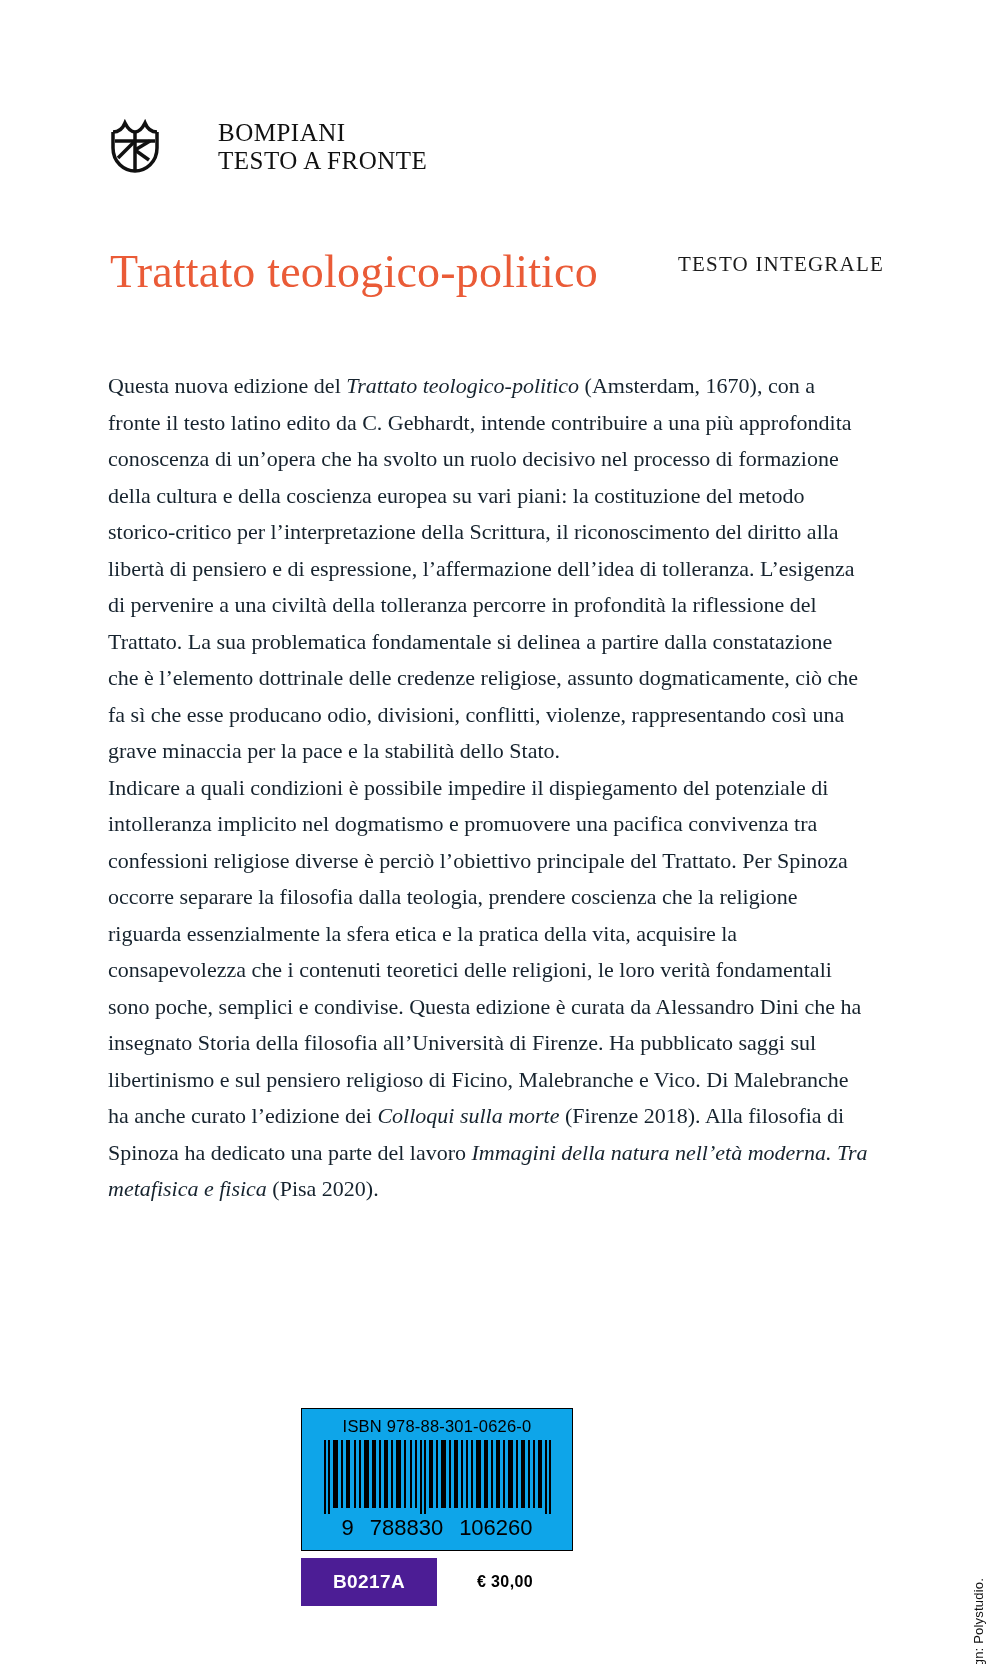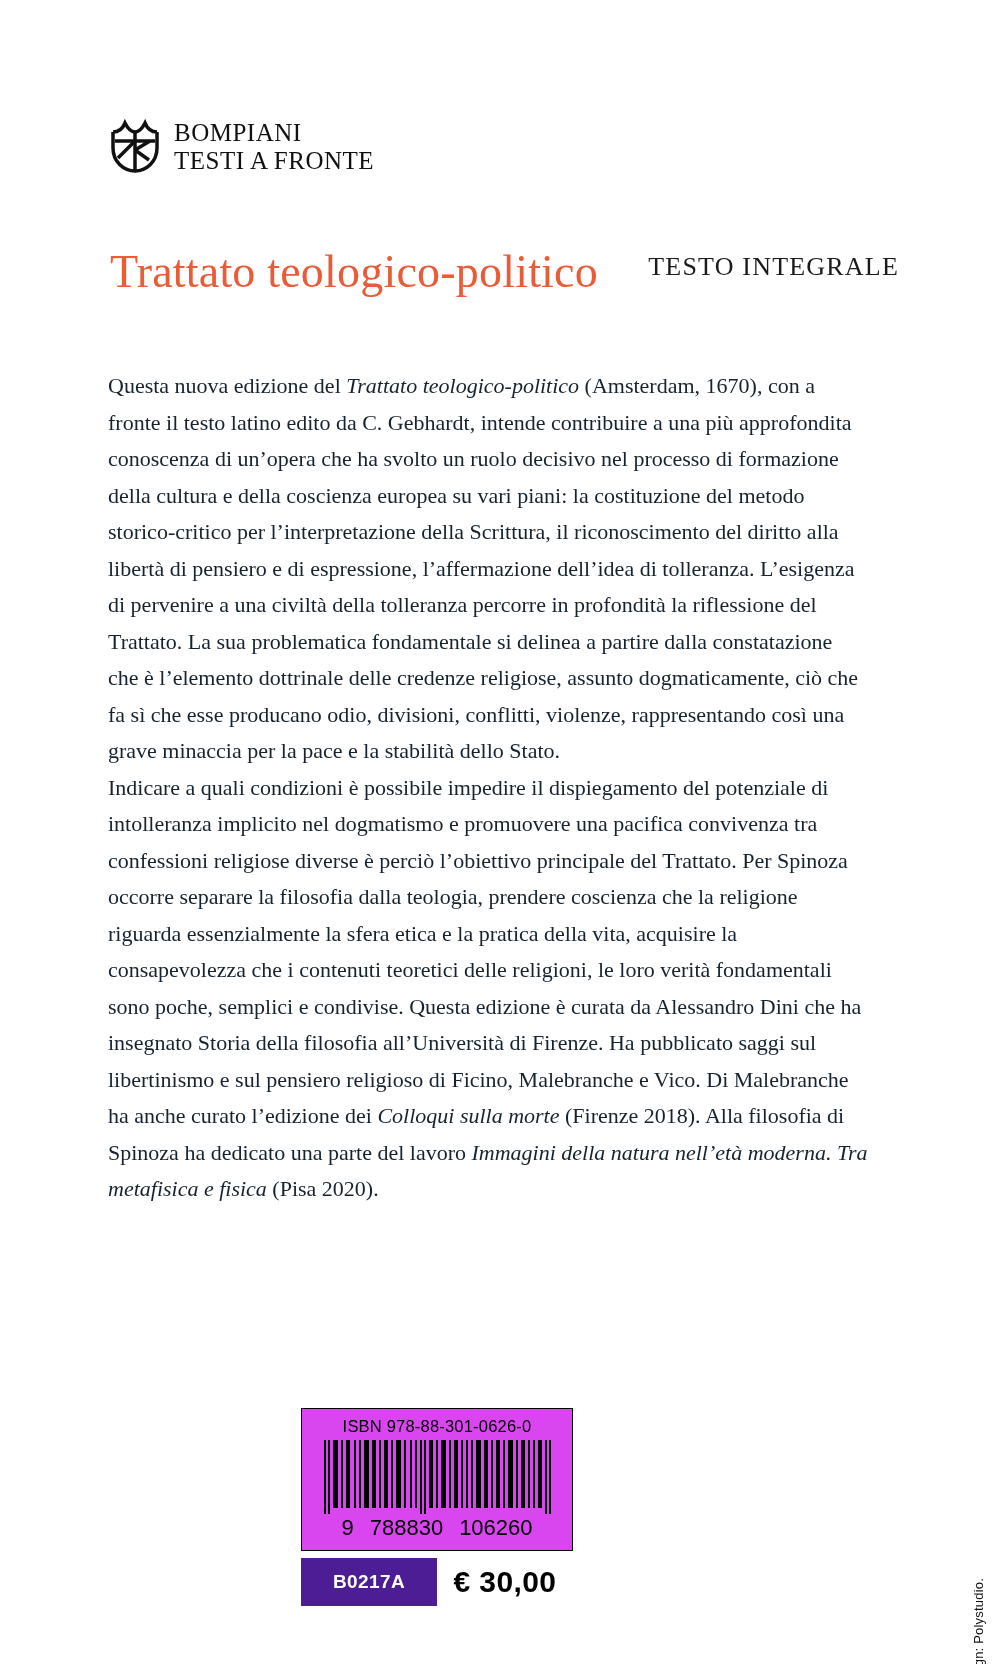--- a/index.html
+++ b/index.html
@@ -33,20 +33,21 @@
     display: flex;
     flex-direction: column;
     line-height: 1.0;
   }
   #publisher-wordmark .wm-line {
     font-family: "Liberation Serif", serif;
     font-size: 25px;
     letter-spacing: 0.5px;
     color: #111111;
     white-space: nowrap;
+    margin-left: 44px;
   }
   #publisher-wordmark .wm-line.second {
     margin-top: 3px;
   }
 
   
   #title-zone {
     position: absolute;
     left: 110px;
     top: 240px;
@@ -63,23 +64,23 @@
   #book-title {
     font-size: 46px;
     color: #ea5b37;
     line-height: 1.12;
     font-weight: normal;
     margin: 6px 0 0 0;
     letter-spacing: 0.2px;
   }
   #edition-note {
     position: absolute;
-    right: 1px;
+    right: 16px;
     top: 12px;
-    font-size: 26px;
+    font-size: 21px;
     letter-spacing: 1.2px;
     color: #1b1b1b;
     white-space: nowrap;
   }
 
   
   #blurb {
     position: absolute;
     left: 108px;
     top: 368px;
@@ -96,21 +97,21 @@
     font-style: italic;
   }
 
   
   #barcode-block {
     position: absolute;
     left: 301px;
     top: 1408px;
     width: 272px;
     border: 1px solid #000000;
-    background: #d946ef;
+    background: #0ea5e9;
     box-sizing: border-box;
   }
   #isbn-text {
     text-align: center;
     font-family: "Liberation Sans", sans-serif;
     font-size: 16.5px;
     color: #000000;
     padding: 8px 0 4px 0;
     letter-spacing: 0.2px;
   }
@@ -162,21 +163,21 @@
     letter-spacing: 0.4px;
   }
   #price-cell {
     width: 50%;
     background: #ffffff;
     color: #000000;
     display: flex;
     align-items: center;
     justify-content: center;
     font-family: "Liberation Sans", sans-serif;
-    font-size: 30px;
+    font-size: 16px;
     font-weight: bold;
     letter-spacing: 0.4px;
   }
 
   
   #cover-credit {
     position: absolute;
     right: 14px;
     bottom: 86px;
     transform: rotate(-90deg);
@@ -200,21 +201,21 @@
         <path d="M50 28 L50 106"></path>
         <path d="M10 46 L90 46"></path>
         <path d="M50 46 L16 80"></path>
         <path d="M50 64 L80 46"></path>
         <path d="M50 64 L78 84"></path>
       </g>
     </svg>
   </span>
   <span id="publisher-wordmark">
     <span class="wm-line">BOMPIANI</span>
-    <span class="wm-line second">TESTI A FRONTE</span>
+    <span class="wm-line second">TESTO A FRONTE</span>
   </span>
 </div>
 
 <div id="title-zone">
   <h2 id="book-title">Trattato teologico-politico</h2>
   <span id="edition-note">TESTO INTEGRALE</span>
 </div>
 
 <div id="blurb">
   <p><span>Questa nuova edizione del </span><em>Trattato teologico-politico</em><span> (Amsterdam, 1670), con a fronte il testo latino edito da C. Gebhardt, intende contribuire a una più approfondita conoscenza di un’opera che ha svolto un ruolo decisivo nel processo di formazione della cultura e della coscienza europea su vari piani: la costituzione del metodo storico-critico per l’interpretazione della Scrittura, il riconoscimento del diritto alla libertà di pensiero e di espressione, l’affermazione dell’idea di tolleranza. L’esigenza di pervenire a una civiltà della tolleranza percorre in profondità la riflessione del Trattato. La sua problematica fondamentale si delinea a partire dalla constatazione che è l’elemento dottrinale delle credenze religiose, assunto dogmaticamente, ciò che fa sì che esse producano odio, divisioni, conflitti, violenze, rappresentando così una grave minaccia per la pace e la stabilità dello Stato.</span></p>

